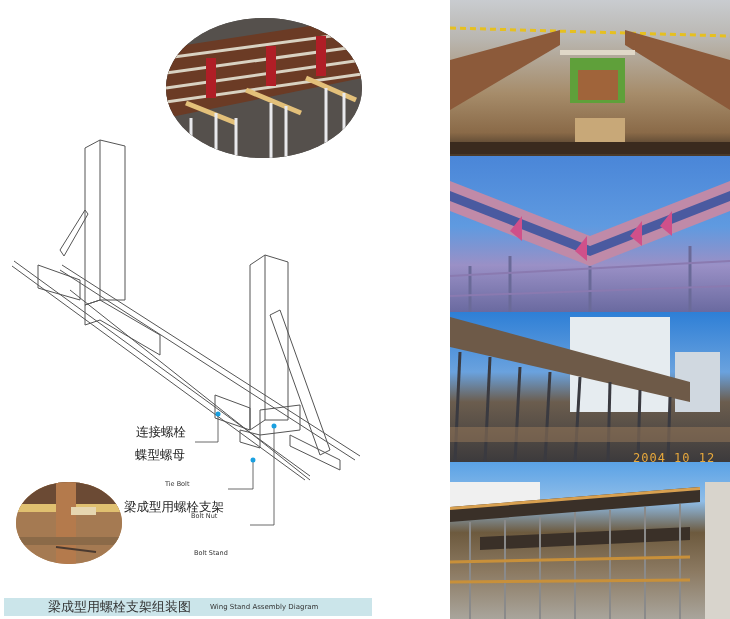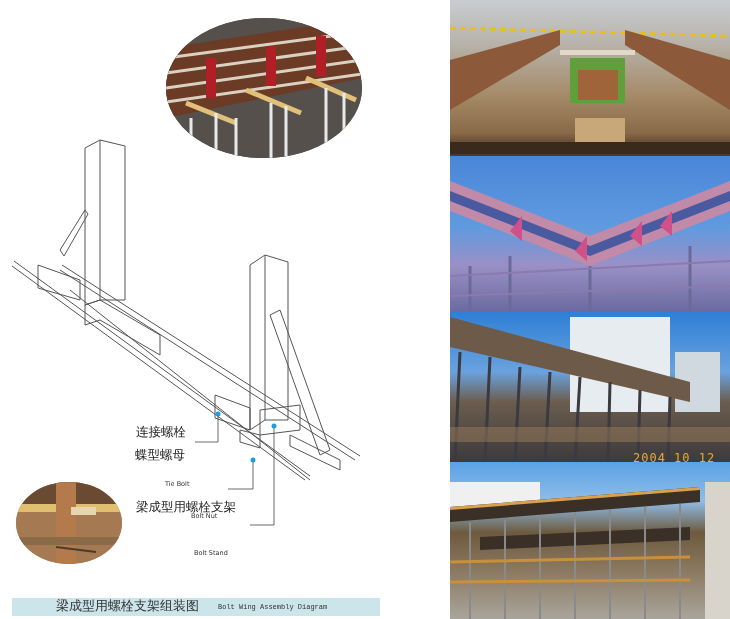--- a/index.html
+++ b/index.html
@@ -10,21 +10,21 @@
   #oval-top{left:166px;top:18px;width:196px;height:140px;background:#5d5a58;}
   #oval-bottom{left:16px;top:482px;width:106px;height:82px;background:#b98a5a;}
   
   .photo{position:absolute;left:450px;width:280px;overflow:hidden;}
   #photo-1{top:0;height:156px;background:linear-gradient(180deg,#c9ccd0 0%,#b9b6b0 25%,#a68c6a 60%,#8a6a48 85%,#4a3a2a 96%);}
   #photo-2{top:156px;height:156px;background:linear-gradient(180deg,#4a86d8 0%,#5f9ae0 45%,#9a90c6 70%,#6a6aa0 100%);}
   #photo-3{top:312px;height:150px;background:linear-gradient(180deg,#2e7fd6 0%,#6aa2de 40%,#6b5d4e 60%,#3c3a3c 100%);}
   #photo-4{top:462px;height:157px;background:linear-gradient(180deg,#5aa2e6 0%,#8fbde8 25%,#6d5a3e 45%,#8c7a62 70%,#a9a59c 100%);}
   .stamp{position:absolute;color:#e7a83c;font-family:"DejaVu Sans Mono",monospace;font-size:12px;letter-spacing:1px;}
   
-  #caption-bar{left:12px;top:598px;width:368px;height:18px;background:#cbe5ea;font-family:Liberation Mono, monospace;}
+  #caption-bar{left:4px;top:598px;width:368px;height:18px;background:#cbe5ea;}
   .cap-cn{position:absolute;left:44px;top:0;font-size:13px;line-height:18px;color:#333;}
   .cap-en{position:absolute;left:206px;top:4px;font-size:7px;line-height:10px;color:#333;}
   
   .lbl-cn{position:absolute;font-size:12.5px;color:#222;white-space:nowrap;}
   .lbl-en{position:absolute;font-size:6.5px;color:#333;white-space:nowrap;margin-top:32px;}
 </style>
 </head>
 <body>
 
 <div class="ellipse" id="oval-top">
@@ -90,21 +90,21 @@
     <circle cx="218" cy="284" r="2.5"></circle>
       <circle cx="253" cy="330" r="2.5"></circle>
       <circle cx="274" cy="296" r="2.5"></circle>
   </g>
 </svg>
 
 <span class="lbl-cn" style="left:136px;top:424px">连接螺栓</span>
 <span class="lbl-en" style="left:165px;top:448px">Tie Bolt</span>
 <span class="lbl-cn" style="left:135px;top:447px">蝶型螺母</span>
 <span class="lbl-en" style="left:191px;top:480px">Bolt Nut</span>
-<span class="lbl-cn" style="left:136px;top:499px">梁成型用螺栓支架</span>
+<span class="lbl-cn" style="left:124px;top:499px">梁成型用螺栓支架</span>
 <span class="lbl-en" style="left:194px;top:517px">Bolt Stand</span>
 
 <div class="ellipse" id="oval-bottom">
   <svg width="106" height="82" viewBox="0 0 106 82">
     <rect width="106" height="82" fill="#a57a52"></rect>
     <rect x="0" y="0" width="106" height="22" fill="#6b4a34"></rect>
     <rect x="0" y="22" width="106" height="8" fill="#e0c070"></rect>
     <rect x="40" y="0" width="20" height="82" fill="#b47a4c"></rect>
     <rect x="55" y="25" width="25" height="8" fill="#e6d6b0"></rect>
     <rect x="0" y="55" width="106" height="8" fill="#8b6a48"></rect>
@@ -183,14 +183,14 @@
     </g>
     <g stroke="#c8903a" stroke-width="3">
         <line x1="0" y1="100" x2="240" y2="95"></line>
         <line x1="0" y1="120" x2="240" y2="118"></line>
       </g>
   </svg>
 </div>
 
 <div class="abs" id="caption-bar">
   <span class="cap-cn">梁成型用螺栓支架组装图</span>
-  <span class="cap-en">Bolt Wing Assembly Diagram</span>
+  <span class="cap-en">Wing Stand Assembly Diagram</span>
 </div>
 
 </body></html>

